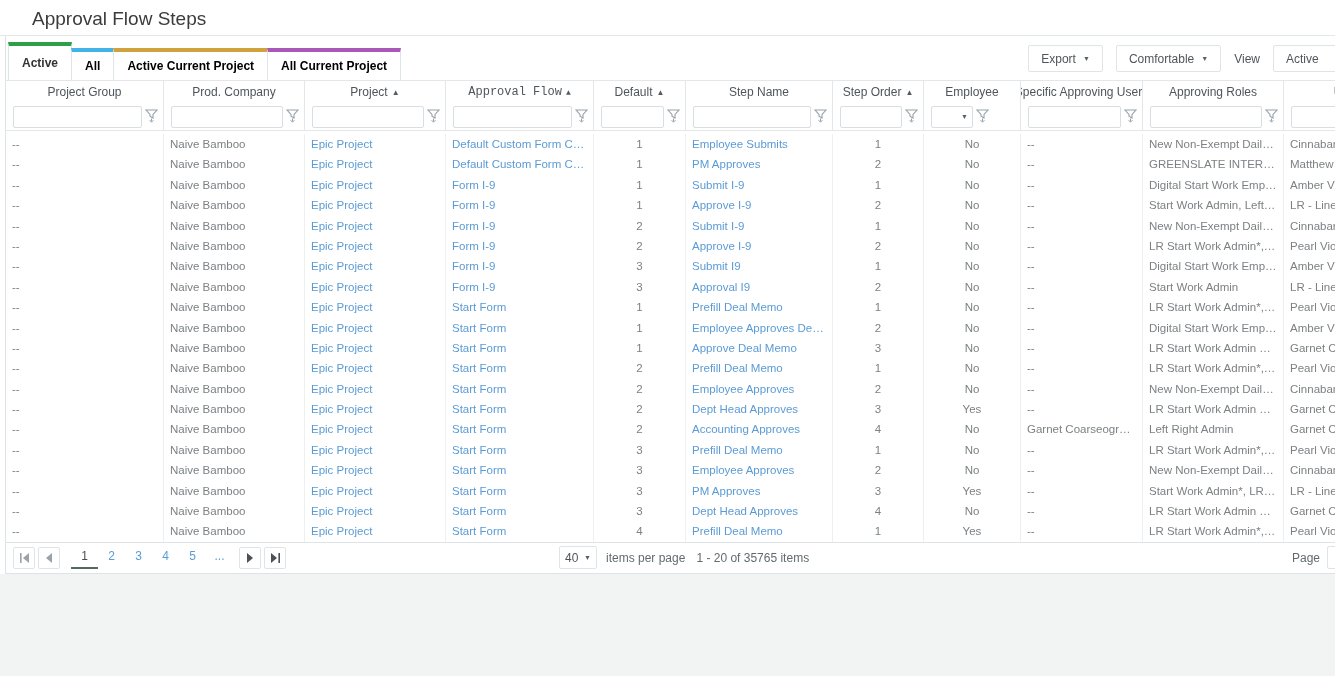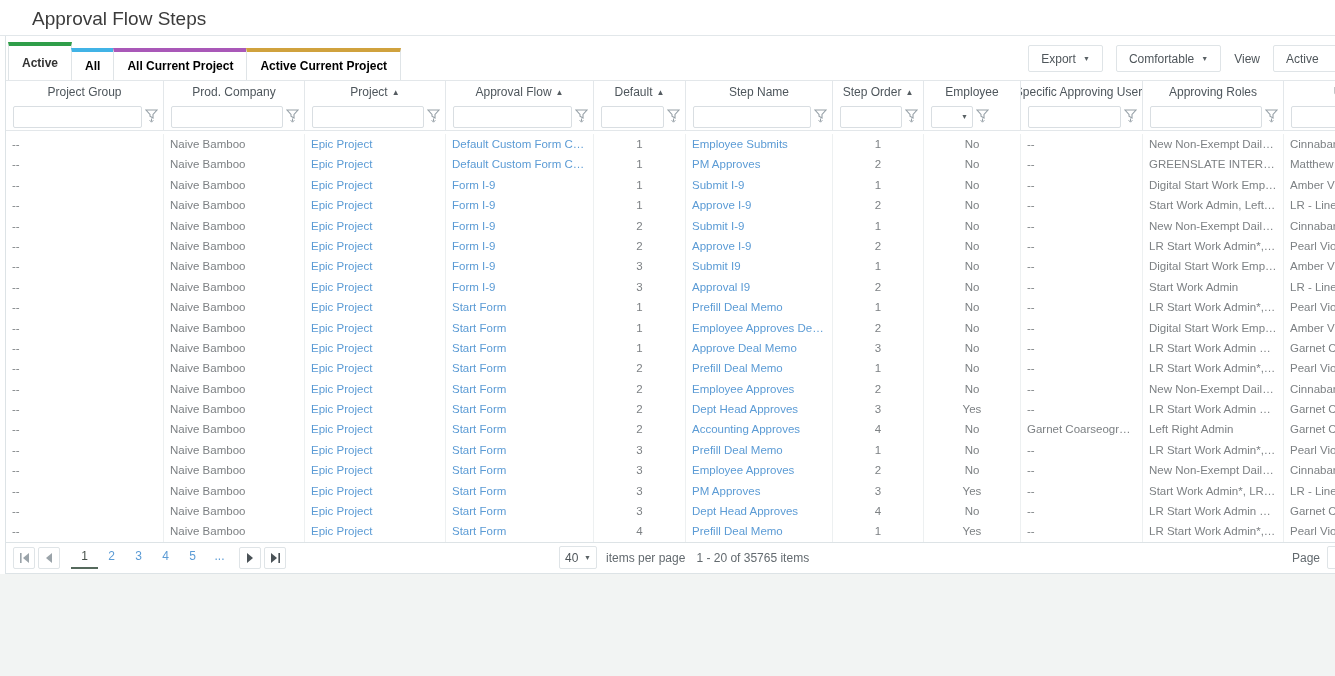--- a/index.html
+++ b/index.html
@@ -94,22 +94,22 @@
 
 <div class="page">
   <div class="page-title">Approval Flow Steps</div>
 
   <div class="widget">
 
     <div class="tabrow">
       <div class="tabs">
           <div class="tab tab-active" style="border-top-color: rgb(47, 158, 73);">Active</div>
           <div class="tab" style="border-top-color: rgb(65, 179, 230);">All</div>
+          <div class="tab" style="border-top-color: rgb(208, 162, 61);">Active Current Project</div>
           <div class="tab" style="border-top-color: rgb(169, 88, 184);">All Current Project</div>
-          <div class="tab" style="border-top-color: rgb(208, 162, 61);">Active Current Project</div>
         </div>
       <div class="toolbar">
         <button class="btn">
           <span>Export</span>
           <span class="caret">▼</span>
         </button>
         <button class="btn">
           <span>Comfortable</span>
           <span class="caret">▼</span>
         </button>
@@ -123,21 +123,21 @@
           <div class="hcell" style="width: 158px;">
             <span>Project Group</span>
           </div>
           <div class="hcell" style="width: 141px;">
             <span>Prod. Company</span>
           </div>
           <div class="hcell" style="width: 141px;">
             <span>Project</span>
             <span class="sort">▲</span>
           </div>
-          <div class="hcell" style="width: 148px;">
+          <div class="hcell" style="width: 148px; font-family: Liberation Mono, monospace;">
             <span>Approval Flow</span>
             <span class="sort">▲</span>
           </div>
           <div class="hcell" style="width: 92px;">
             <span>Default</span>
             <span class="sort">▲</span>
           </div>
           <div class="hcell" style="width: 147px;">
             <span>Step Name</span>
           </div>

